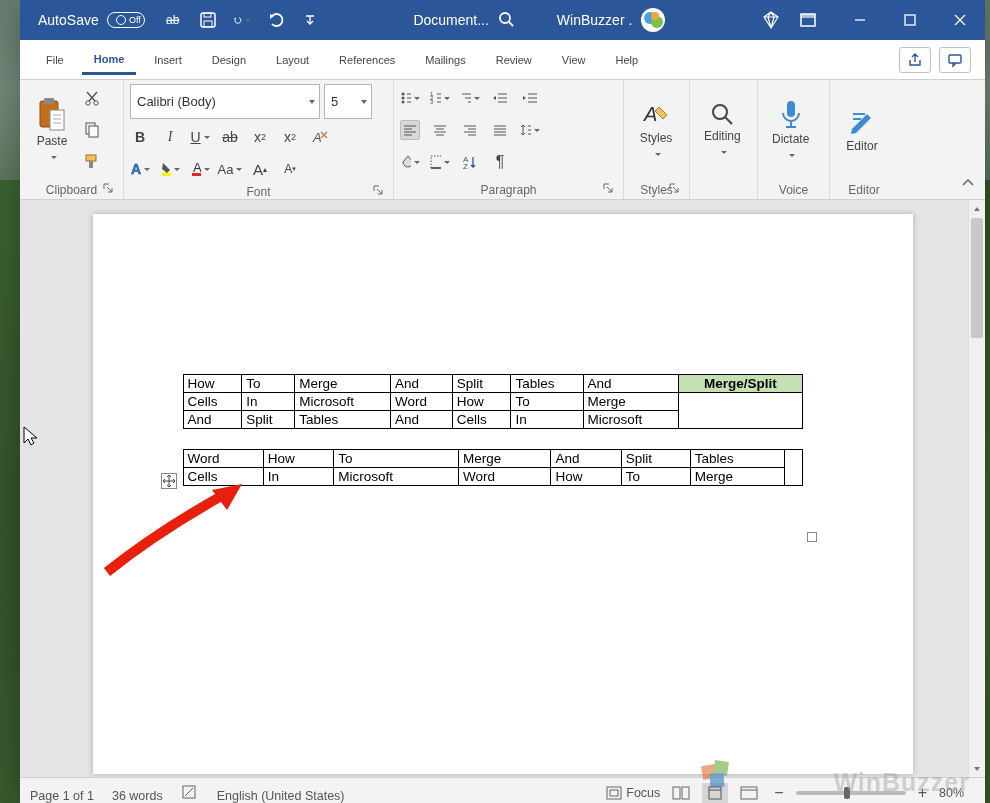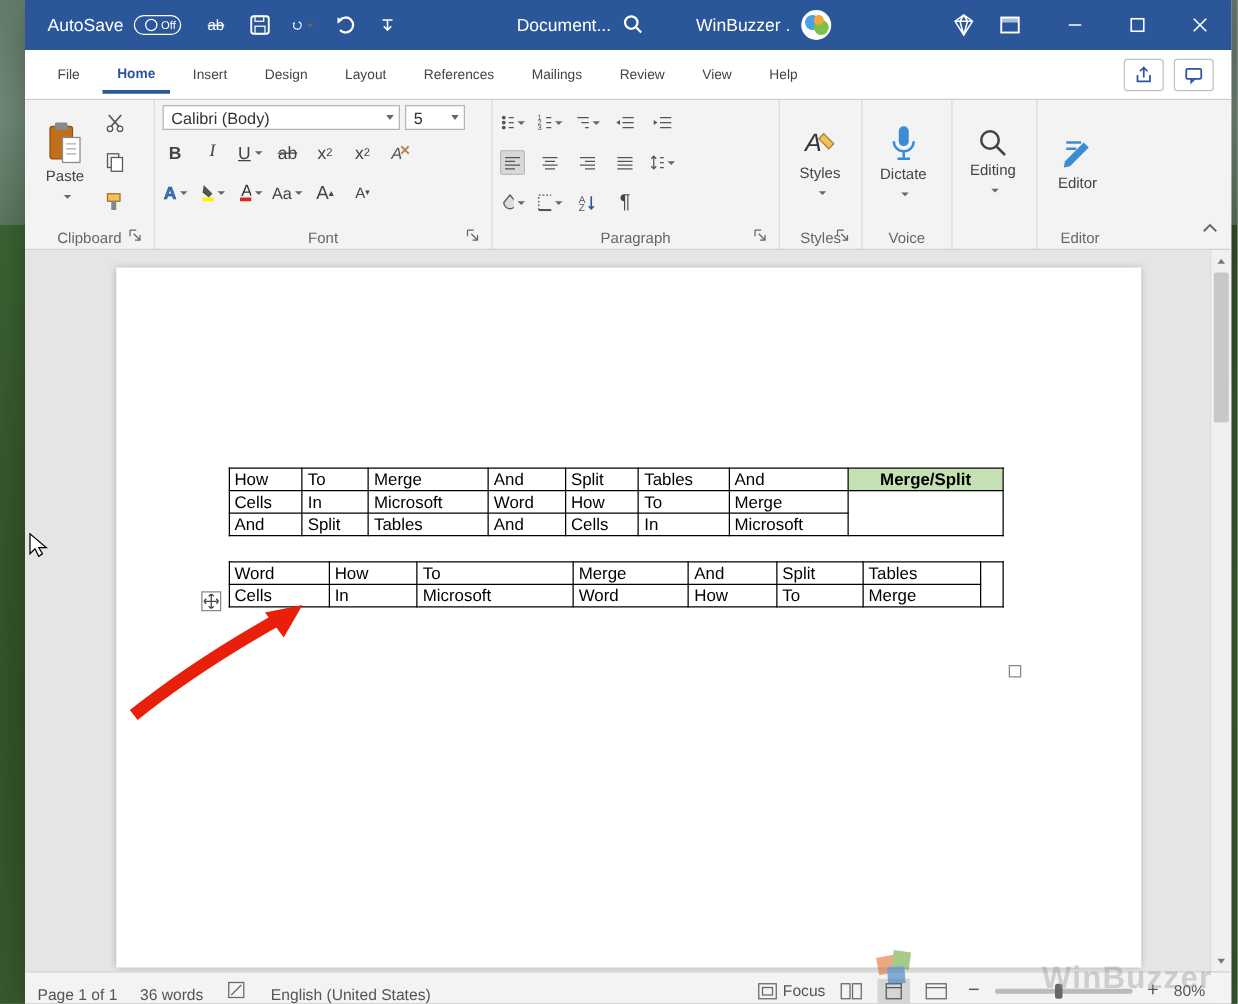--- a/index.html
+++ b/index.html
@@ -37,21 +37,21 @@
   .rgroup-body { flex:1; display:flex; align-items:flex-start; gap:4px; }
   .rgroup-label { text-align:center; font-size:12px; color:#666; padding-top:2px; position:relative;}
   .dialog-launcher { position:absolute; right:2px; bottom:2px; width:12px; height:12px; }
   .dialog-launcher svg { display:block; }
   .big-btn { display:flex; flex-direction:column; align-items:center; justify-content:center; gap:2px; padding: 2px 8px; min-width:52px; height:92px;}
   .big-btn .lbl { font-size:12px; }
   .icon-col { display:flex; flex-direction:column; gap:6px; padding-top:2px; justify-content:space-around; height:90px;}
   .icon-row { display:flex; gap:10px; align-items:center; height:28px;}
   .dd-caret::after { content:""; display:inline-block; margin-left:3px; border-top:3px solid #666; border-left:3px solid transparent; border-right:3px solid transparent; vertical-align:middle;}
   .font-row1 { display:flex; gap:4px; align-items:center; }
-  .combo { height:20px; border:1px solid #b5b5b5; background:#fff; display:flex; align-items:center; padding:0 6px; font-size:13px; color:#333; position:relative;}
+  .combo { height:35px; border:1px solid #b5b5b5; background:#fff; display:flex; align-items:center; padding:0 6px; font-size:13px; color:#333; position:relative;}
   .combo .caret { position:absolute; right:4px; top:50%; transform:translateY(-50%); border-top:4px solid #666; border-left:3px solid transparent; border-right:3px solid transparent;}
   .font-name { width:190px; }
   .font-size { width:48px; }
   .ico { width:20px; height:20px; display:flex; align-items:center; justify-content:center; color:#444; font-size:14px;}
   .collapse-arrow { align-self:flex-end; margin:0 10px 6px auto; }
 
   
   .doc-area { flex:1; background:#e5e5e5; position:relative; display:flex; justify-content:center; overflow:hidden;}
   .page { width:820px; background:#fff; margin-top:14px; height:560px; box-shadow: 0 0 6px rgba(0,0,0,0.25); position:relative; padding: 160px 90px 0 90px;}
   .scrollbar-v { position:absolute; right:0; top:0; bottom:0; width:17px; background:#f0f0f0; border-left:1px solid #ddd;}
@@ -438,46 +438,46 @@
       </div>
       <div class="rgroup-label"><span>Styles</span>
         <span class="dialog-launcher">
             <svg width="11" height="11">
               <path d="M1 1 L1 6 M1 1 L6 1 M4 4 L9 9 M9 5 L9 9 L5 9" stroke="#666" fill="none"></path>
             </svg>
           </span>
       </div>
     </div>
 
+    <div class="rgroup" style="width:68px">
+      <div class="rgroup-body">
+        <div class="big-btn">
+          <svg width="26" height="26" viewBox="0 0 26 26">
+              <circle cx="11" cy="11" r="7" fill="none" stroke="#444" stroke-width="2"></circle>
+              <line x1="16" y1="16" x2="23" y2="23" stroke="#444" stroke-width="2"></line>
+            </svg>
+          <span class="lbl">Editing</span>
+            <span class="dd-caret"></span>
+        </div>
+      </div>
+      <div class="rgroup-label">&nbsp;</div>
+    </div>
+
     <div class="rgroup" style="width:72px">
       <div class="rgroup-body">
         <div class="big-btn">
           <svg width="26" height="32" viewBox="0 0 26 32">
               <rect x="9" y="3" width="8" height="16" rx="4" fill="#3d8bd4"></rect>
               <path d="M5 15 A8 8 0 0 0 21 15 M13 23 L13 29 M8 29 L18 29" fill="none" stroke="#3d8bd4" stroke-width="2"></path>
             </svg>
           <span class="lbl">Dictate</span>
             <span class="dd-caret"></span>
         </div>
       </div>
       <div class="rgroup-label"><span>Voice</span></div>
-    </div>
-
-    <div class="rgroup" style="width:68px">
-      <div class="rgroup-body">
-        <div class="big-btn">
-          <svg width="26" height="26" viewBox="0 0 26 26">
-              <circle cx="11" cy="11" r="7" fill="none" stroke="#444" stroke-width="2"></circle>
-              <line x1="16" y1="16" x2="23" y2="23" stroke="#444" stroke-width="2"></line>
-            </svg>
-          <span class="lbl">Editing</span>
-            <span class="dd-caret"></span>
-        </div>
-      </div>
-      <div class="rgroup-label">&nbsp;</div>
     </div>
 
     <div class="rgroup" style="width:68px;border-right:none">
       <div class="rgroup-body">
         <div class="big-btn">
           <svg width="30" height="30" viewBox="0 0 30 30">
               <path d="M5 22 L20 7 L24 11 L9 26 L4 27 Z" fill="#3d8bd4"></path>
               <line x1="6" y1="12" x2="14" y2="12" stroke="#3d8bd4" stroke-width="2"></line>
               <line x1="6" y1="7" x2="18" y2="7" stroke="#3d8bd4" stroke-width="2"></line>
             </svg>

